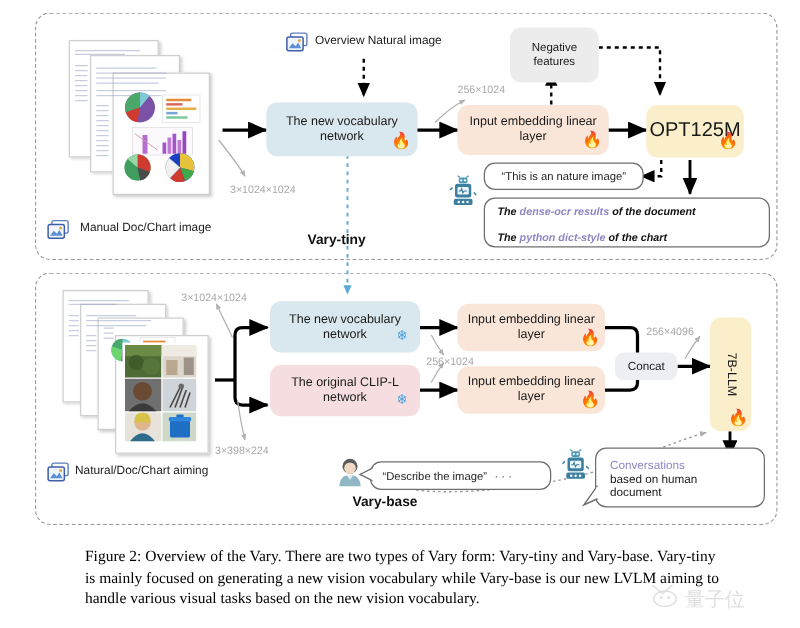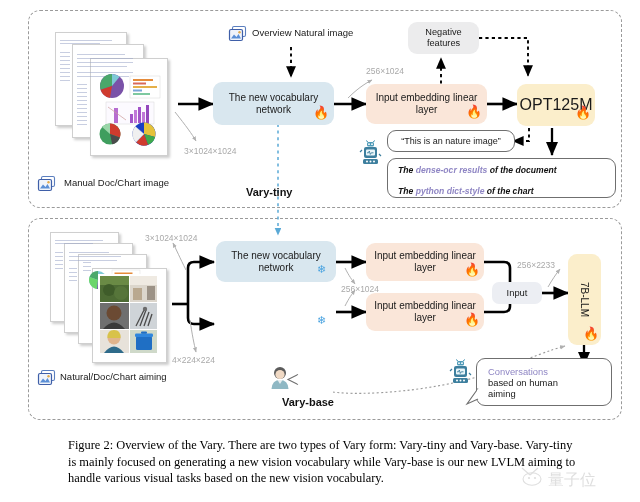--- a/index.html
+++ b/index.html
@@ -234,21 +234,21 @@
   </div>
   <div class="flame" style="left:313px;top:106px;">🔥</div>
 
   <div class="dim" style="left:366px;top:66px;">256×1024</div>
 
   <div class="box bx-peach" style="left:366px;top:84px;width:121px;height:40px;">
     <span class="lbl" style="font-size:10px;">Input embedding linear layer</span>
   </div>
   <div class="flame" style="left:466px;top:105px;">🔥</div>
 
-  <div class="box bx-grey" style="left:408px;top:22px;width:71px;height:32px;">
+  <div class="box bx-grey" style="left:408px;top:22px;width:71px;height:44px;">
     <span class="lbl" style="font-size:9.2px;">Negative features</span>
   </div>
 
   <div class="box bx-yellow" style="left:517px;top:84px;width:78px;height:42px;">
     <span class="lbl" style="font-size:16px;">OPT125M</span>
   </div>
   <div class="flame" style="left:575px;top:106px;">🔥</div>
 
   <svg class="abs" style="left:359px;top:140px;width:22px;height:26px;">
     <rect x="5" y="7" width="13" height="11" rx="2" fill="#3d7f9e"></rect>
@@ -361,59 +361,67 @@
 
   <svg class="abs" style="left:38px;top:370px;width:18px;height:16px;">
     <rect x="3.5" y="0.5" width="13" height="10" rx="1.5" fill="#fff" stroke="#5b7fbf" stroke-width="1.1"></rect>
     <rect x="0.5" y="3.5" width="13" height="11" rx="1.5" fill="#f0f4fb" stroke="#3f5fa8" stroke-width="1.2"></rect>
     <path d="M2,12.5 L5,8.5 L7.5,11 L9.5,8 L12,12.5 z" fill="#5b8fd6"></path>
     <circle cx="10.5" cy="6.3" r="1.2" fill="#e0a94a"></circle>
   </svg>
   <div class="abs small" style="left:60px;top:371px;">Natural/Doc/Chart aiming</div>
 
   <div class="dim" style="left:145px;top:233px;">3×1024×1024</div>
-  <div class="dim" style="left:172px;top:355px;">4×224×224</div>
+  <div class="dim" style="left:172px;top:355px;">3×398×224</div>
 
   <div class="box bx-blue" style="left:216px;top:241px;width:120px;height:41px;">
     <span class="lbl" style="font-size:10px;">The new vocabulary network</span>
   </div>
   <div class="snow" style="left:317px;top:264px;">❄</div>
 
+  <div class="box bx-pink" style="left:216px;top:292px;width:120px;height:41px;">
+    <span class="lbl" style="font-size:10px;">The original CLIP-L network</span>
+  </div>
   <div class="snow" style="left:317px;top:315px;">❄</div>
 
   <div class="dim" style="left:341px;top:284px;">256×1024</div>
 
   <div class="box bx-peach" style="left:366px;top:243px;width:118px;height:38px;">
     <span class="lbl" style="font-size:10px;">Input embedding linear layer</span>
   </div>
   <div class="flame" style="left:464px;top:263px;">🔥</div>
 
   <div class="box bx-peach" style="left:366px;top:293px;width:118px;height:38px;">
     <span class="lbl" style="font-size:10px;">Input embedding linear layer</span>
   </div>
   <div class="flame" style="left:464px;top:313px;">🔥</div>
 
   <div class="box bx-concat" style="left:492px;top:282px;width:50px;height:22px;">
-    <span class="lbl" style="font-size:9.4px;">Input</span>
-  </div>
-  <div class="dim" style="left:517px;top:260px;">256×2233</div>
+    <span class="lbl" style="font-size:9.4px;">Concat</span>
+  </div>
+  <div class="dim" style="left:517px;top:260px;">256×4096</div>
 
   <div class="box bx-yellow" style="left:568px;top:254px;width:33px;height:91px;">
     <span class="lbl" style="font-size:10px;writing-mode:vertical-rl;white-space:nowrap;">7B-LLM</span>
   </div>
   <div class="flame" style="left:583px;top:327px;">🔥</div>
 
   <svg class="abs" style="left:270px;top:366px;width:20px;height:24px;">
     <circle cx="10" cy="7" r="6" fill="#5b5b5b"></circle>
     <circle cx="10" cy="8.5" r="4.6" fill="#f0d9c4"></circle>
     <path d="M5.2,6 Q10,0.5 14.8,6 Q13,3.6 10,3.6 Q7,3.6 5.2,6 z" fill="#4a4a4a"></path>
     <path d="M1.5,23 Q2,14 10,14 Q18,14 18.5,23 z" fill="#8fb8c4"></path>
     <path d="M7.5,14 L10,18 L12.5,14 z" fill="#e8eef0"></path>
   </svg>
 
+  <div class="outline" style="left:296px;top:369px;width:134px;height:21px;
+       justify-content:flex-start;padding-left:9px;">
+    <span class="quote">“Describe the image”</span>
+    <span class="quote" style="margin-left:6px;color:#444;">· · ·</span>
+  </div>
   <svg class="abs" style="left:287px;top:374px;width:12px;height:12px;">
     <path d="M11,0.5 L1,5.5 L11,10.5" fill="#fff" stroke="#6f6f6f" stroke-width="1.1"></path>
     <path d="M11,1.6 L11,9.5" stroke="#fff" stroke-width="2"></path>
   </svg>
 
   <svg class="abs" style="left:449px;top:359px;width:22px;height:26px;">
     <rect x="5" y="7" width="13" height="11" rx="2" fill="#3d7f9e"></rect>
     <rect x="7" y="9.5" width="9" height="6" rx="1" fill="#eaf6fa"></rect>
     <path d="M8,12.8 L9.5,12.8 L10.3,11 L11.3,14.4 L12.3,12.8 L14.5,12.8" stroke="#3d7f9e" stroke-width="0.9" fill="none"></path>
     <rect x="8" y="2" width="7" height="4.5" rx="1.5" fill="#4d9ab8"></rect>
@@ -424,21 +432,21 @@
     <circle cx="8" cy="21.5" r="1" fill="#fff"></circle>
       <circle cx="11.5" cy="21.5" r="1" fill="#fff"></circle>
     <circle cx="15" cy="21.5" r="1" fill="#fff"></circle>
     <path d="M3,10 L1,12 M20,14 L22,16" stroke="#3d7f9e" stroke-width="1.2"></path>
   </svg>
 
   <div class="outline" style="left:476px;top:358px;width:123px;height:46px;
        flex-direction:column;justify-content:center;align-items:flex-start;padding-left:11px;">
     <span style="font-size:9.4px;color:#8f86c4;">Conversations</span>
     <span style="font-size:9.4px;text-align:right;">based on human</span>
-    <span style="font-size:9.4px;">aiming</span>
+    <span style="font-size:9.4px;">document</span>
   </div>
   <svg class="abs" style="left:466px;top:388px;width:14px;height:18px;">
     <path d="M12,0.5 L1,16 L12,11" fill="#fff" stroke="#6f6f6f" stroke-width="1.1"></path>
     <path d="M12,1.5 L12,10.2" stroke="#fff" stroke-width="2"></path>
   </svg>
 
   <div class="secname" style="left:282px;top:396px;">Vary-base</div>
 </div>
 
 <div id="caption">Figure 2: Overview of the Vary. There are two types of Vary form: Vary-tiny and Vary-base. Vary-tiny is mainly focused on generating a new vision vocabulary while Vary-base is our new LVLM aiming to handle various visual tasks based on the new vision vocabulary.</div>

